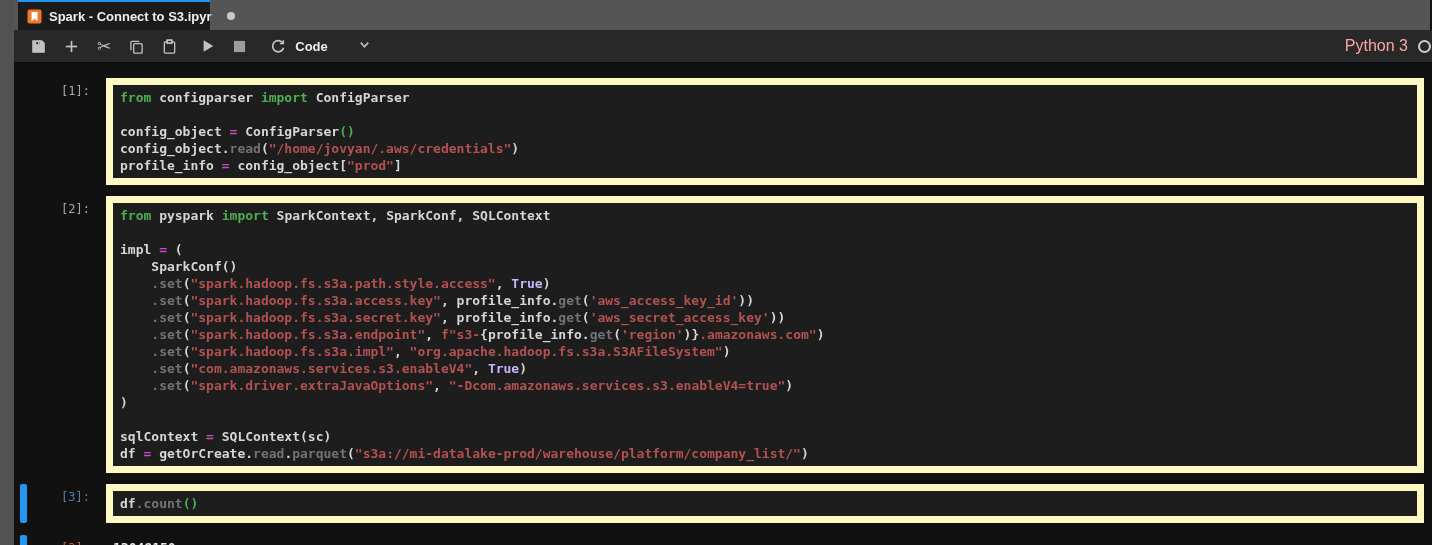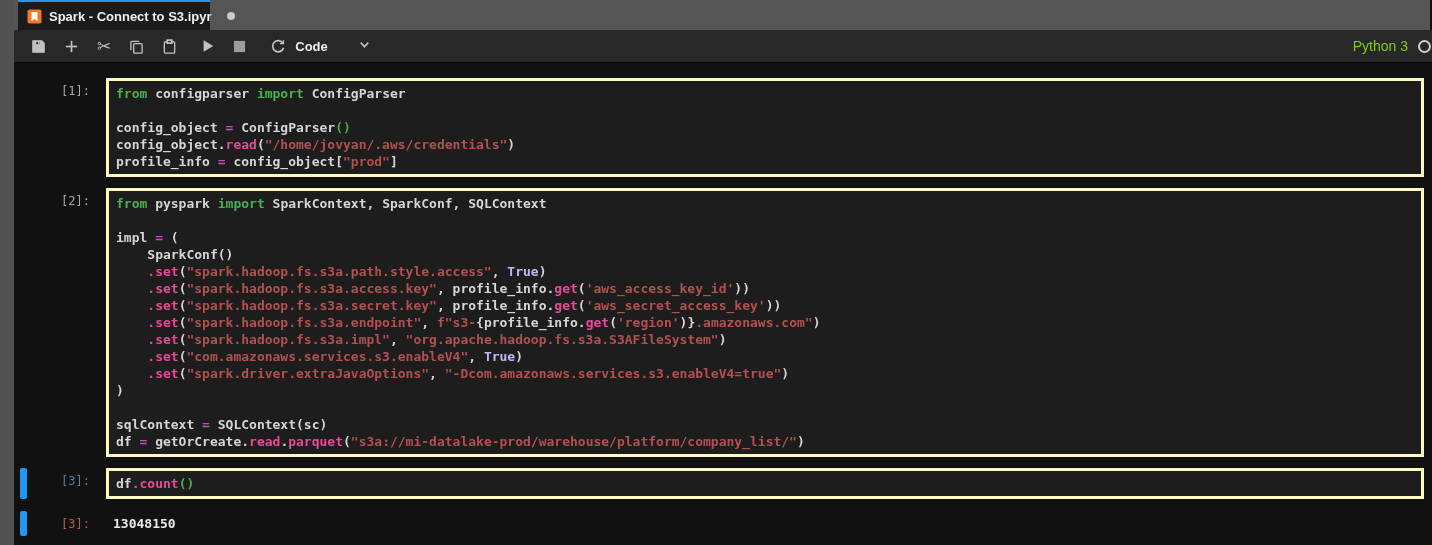--- a/index.html
+++ b/index.html
@@ -15,45 +15,45 @@
   .nb-icon { width:15px; height:15px; flex:none; }
 
   .toolbar { position:absolute; left:14px; top:30px; right:0; height:33px; background:#282828;
              border-bottom:1px solid #0a0a0a; display:flex; align-items:center; padding:0 10px 0 8px; overflow:hidden; }
   .tb-btn { height:28px; padding:0 9px; display:flex; align-items:center; justify-content:center; background:none; border:none; cursor:pointer; }
   .tb-btn svg { display:block; }
   .tb-sep { width:6px; }
   .cell-type { margin-left:0; display:flex; align-items:center; gap:30px; cursor:pointer; }
   .cell-type-label { color:#eeeeee; font-size:13px; font-weight:600; }
   .tb-right { margin-left:auto; display:flex; align-items:center; gap:10px; }
-  .kernel-name { color:#84cc16; font-size:14px; }
+  .kernel-name { color:#fca5a5; font-size:16px; }
   .kernel-circle { width:13px; height:13px; border:2px solid #cfcfcf; border-radius:50%; margin-right:-9px; flex:none; }
 
   
   .notebook { position:absolute; left:14px; top:64px; right:0; bottom:0; background:#111111; padding-top:14px; overflow:hidden; }
   .cell { display:flex; align-items:stretch; margin:0 8px 11px 0; }
   .collapser { width:7px; margin-left:6px; border-radius:2px; background:transparent; flex:none; cursor:pointer; }
   .collapser.active { background:#2196f3; }
   .prompt { width:65px; flex:none; text-align:right; padding:6px 2px 0 0; font-family:"DejaVu Sans Mono", monospace;
             font-size:12px; color:#a8a8a8; white-space:nowrap; }
   .prompt.active-in { color:#4e81ab; }
   .prompt.out { color:#bf5b3f; }
-  .editor { flex:1; margin-left:14px; background:#1d1d1d; border:3px solid #fef9c3; padding:4px 7px;
+  .editor { flex:1; margin-left:14px; background:#1d1d1d; border:7px solid #fef9c3; padding:4px 7px;
             font-family:"DejaVu Sans Mono", monospace; font-size:13px; line-height:17px; font-weight:600; color:#d6d6d6; }
   .line { white-space:pre; min-height:17px; }
   .out-area { flex:1; margin-left:14px; padding:4px 7px; font-family:"DejaVu Sans Mono", monospace;
               font-size:13px; line-height:17px; font-weight:700; color:#e8e8e8; }
 
   
   .tok-t  { color:#d6d6d6; }
   .tok-k  { color:#4caf50; font-weight:700; }
   .tok-b  { color:#c4b5fd; font-weight:700; }
   .tok-s  { color:#b35151; }
   .tok-op { color:#c24fc2; }
-  .tok-fn { color:#ec4899; }
+  .tok-fn { color:#737373; }
   .tok-g  { color:#4caf50; }
 </style>
 </head>
 <body>
 
 <div class="left-strip"></div>
 
 <div class="tabbar">
   <div class="tab">
     <span class="nb-icon">

